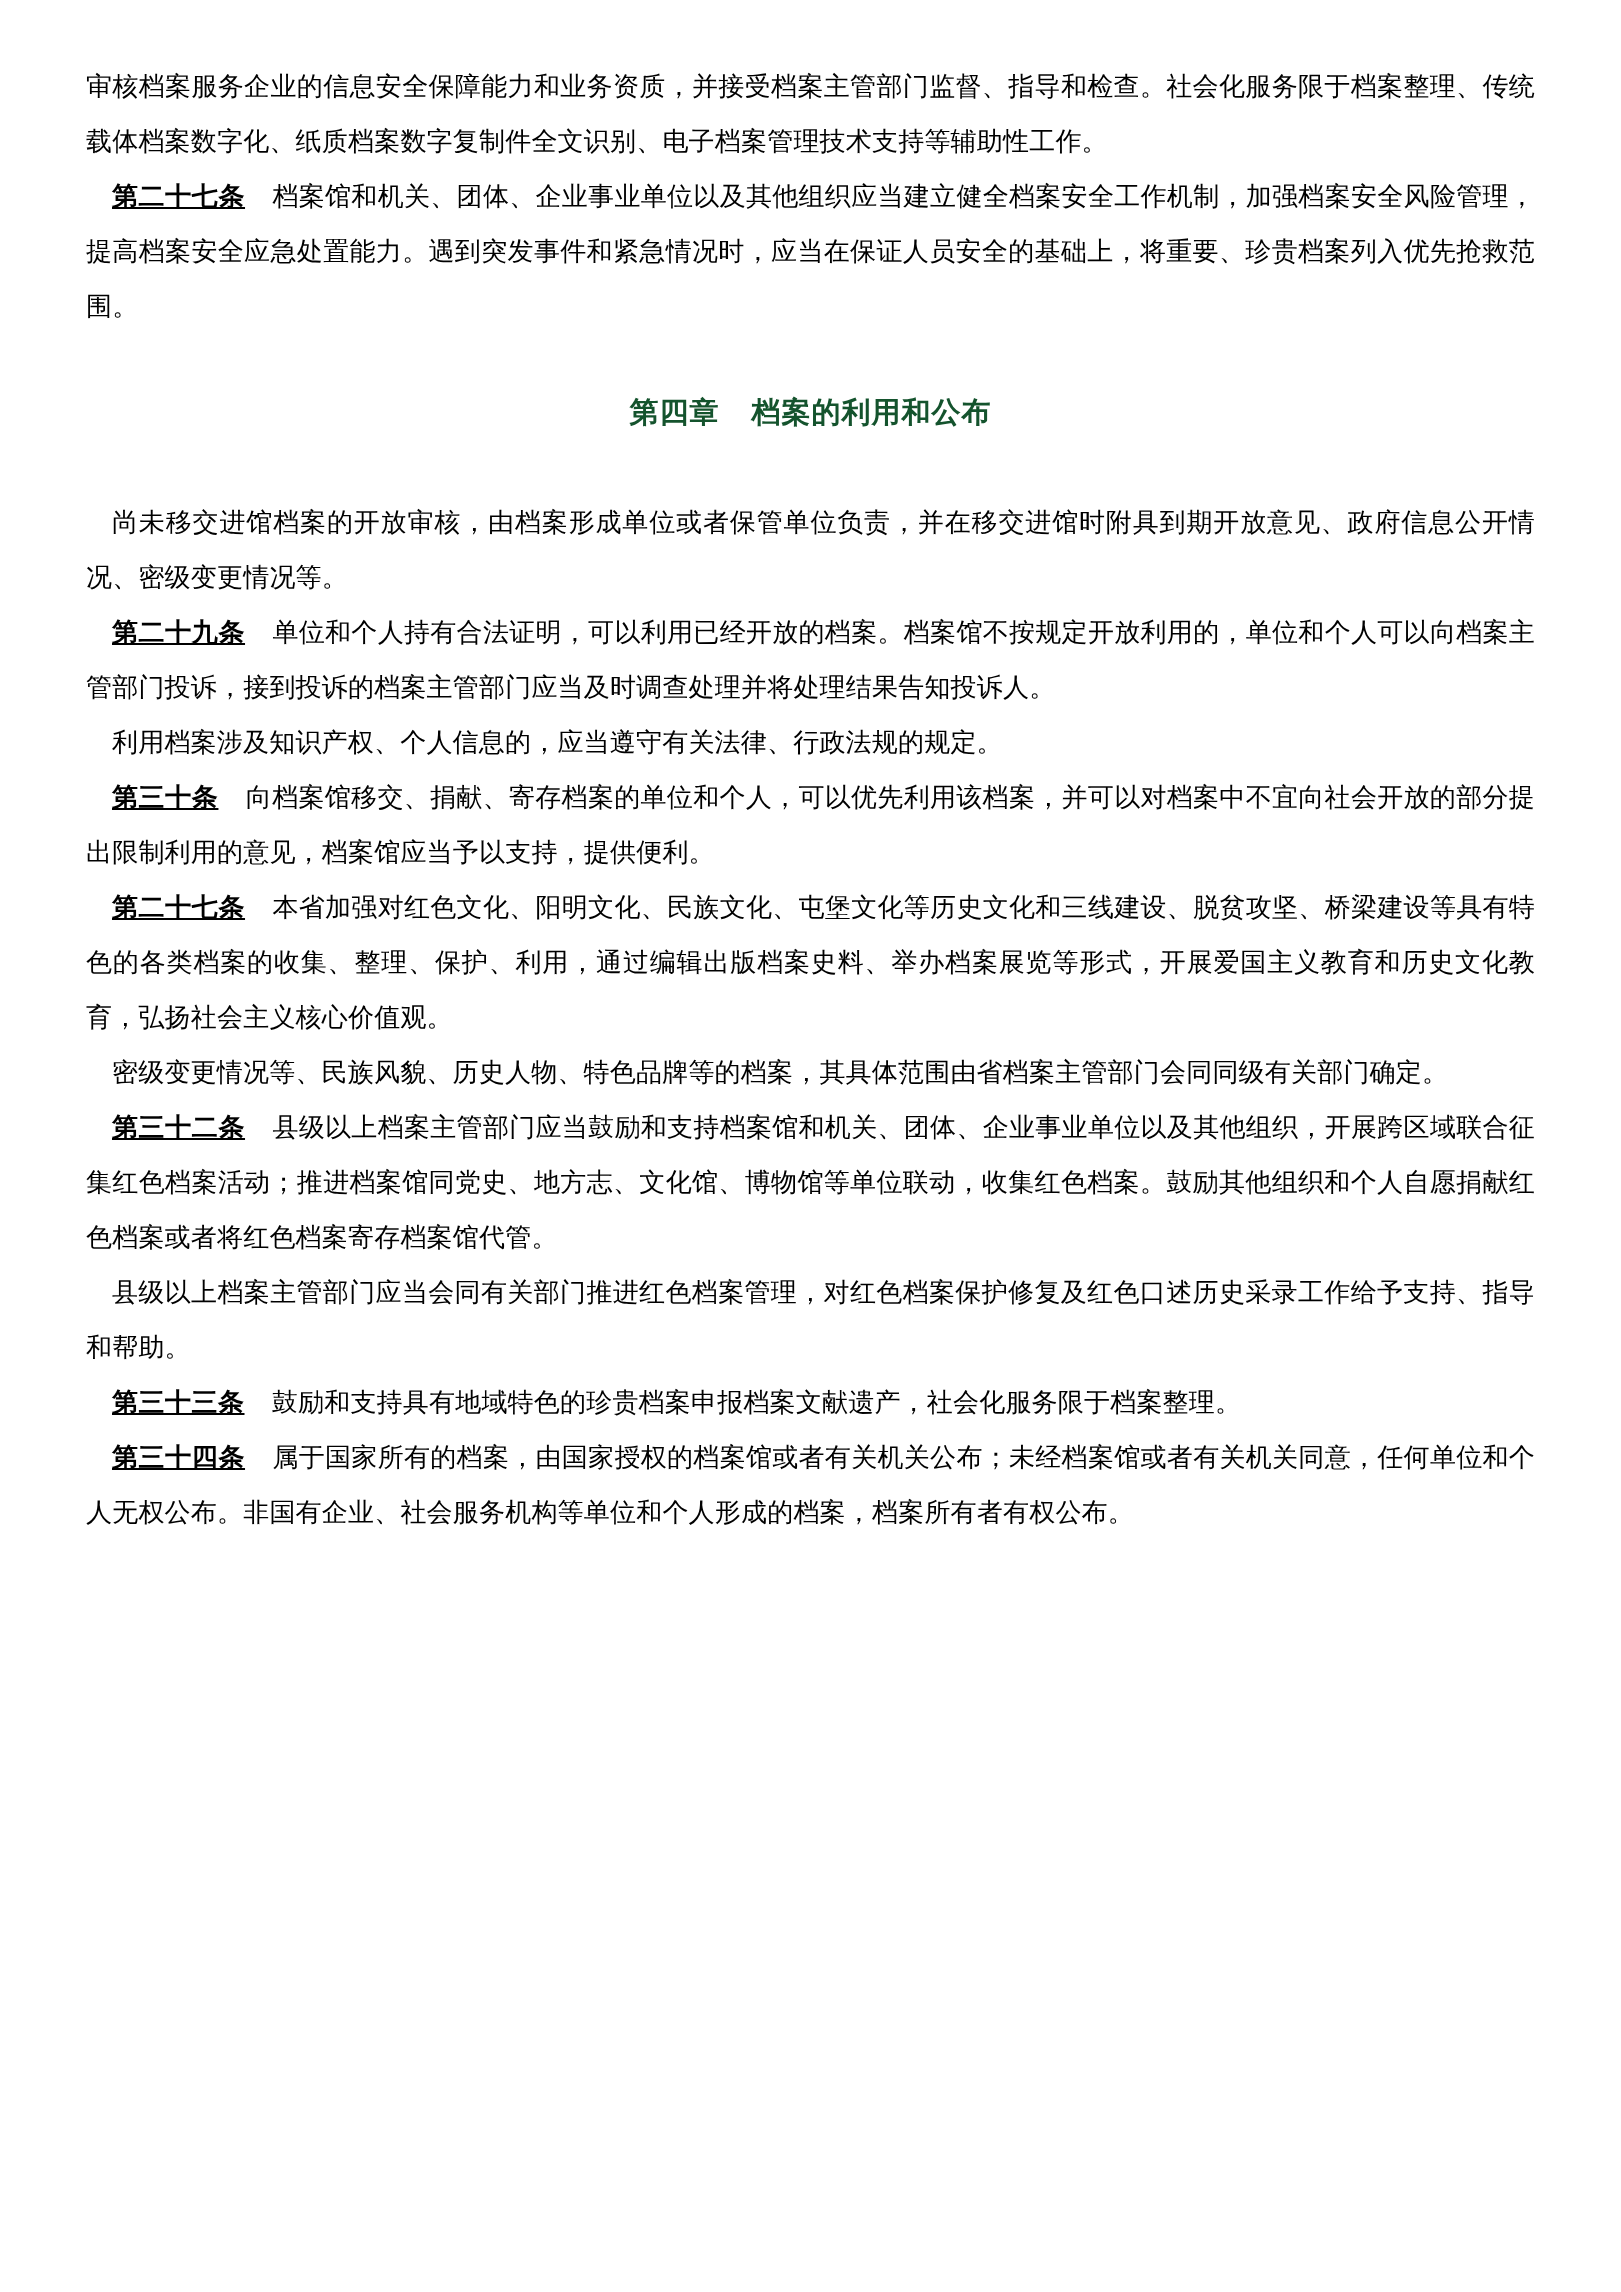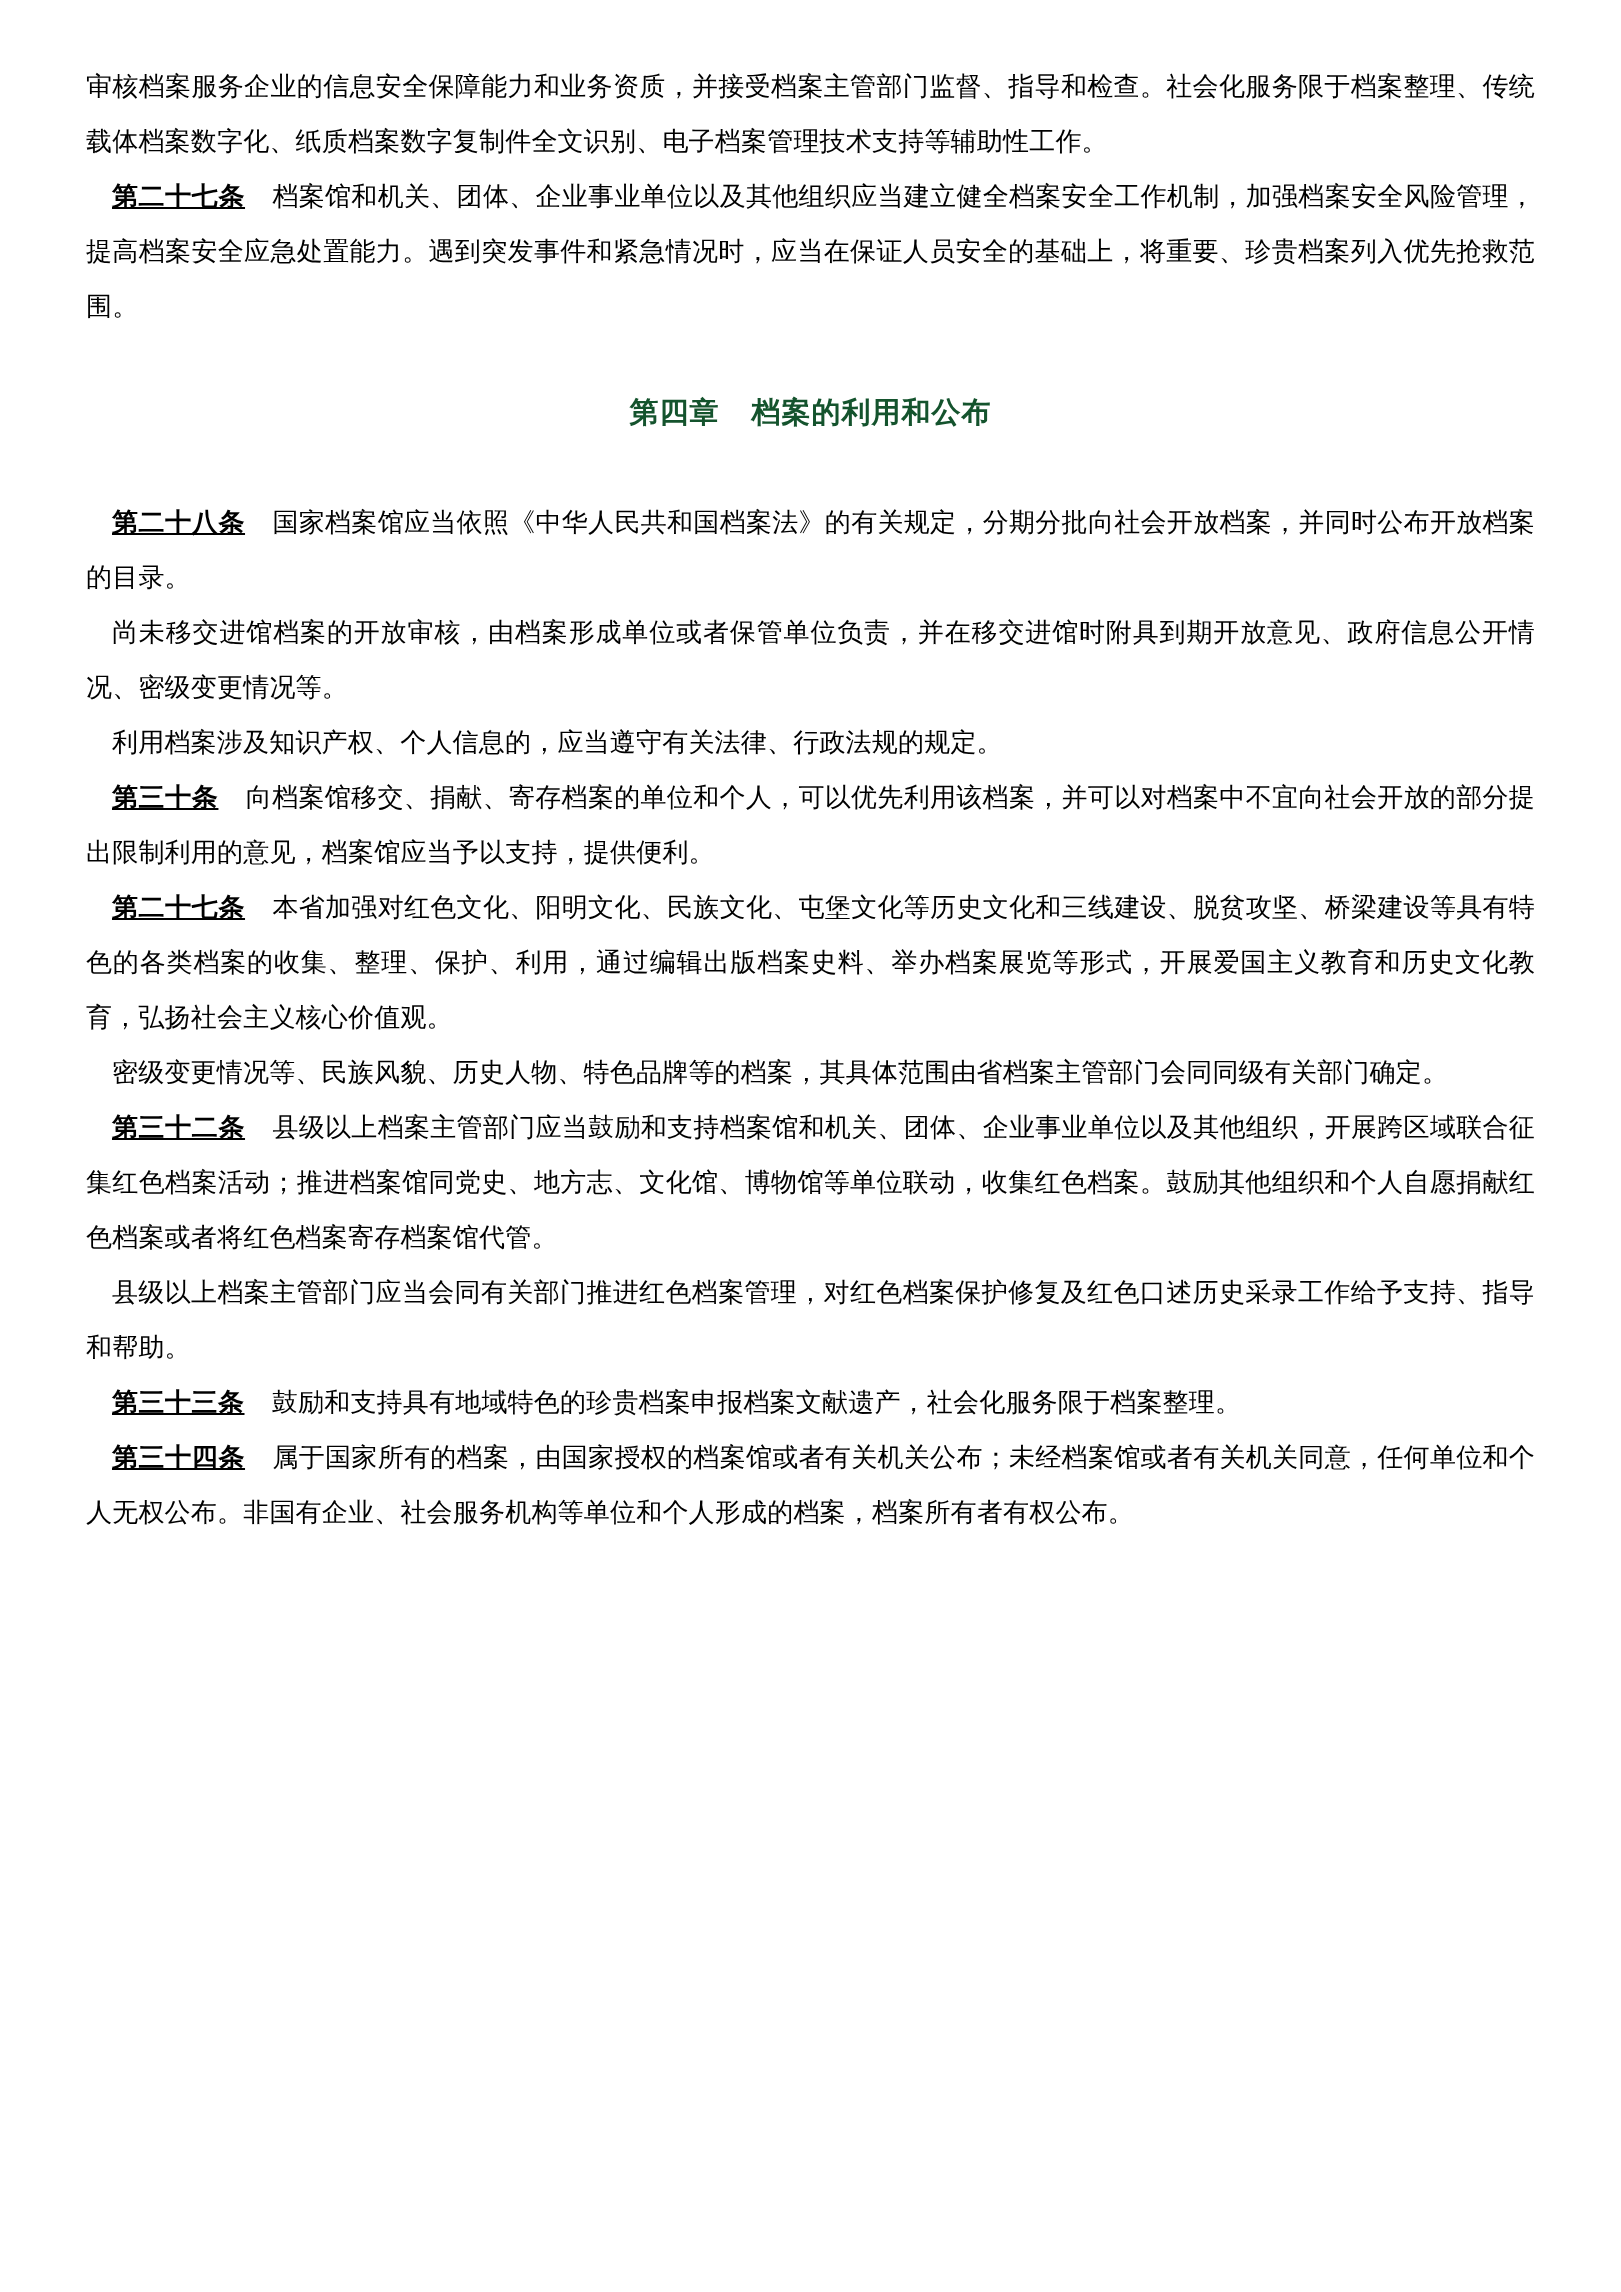--- a/index.html
+++ b/index.html
@@ -75,27 +75,27 @@
     </p>
 
     <p class="para indent-art">
       <span class="art-no">第二十七条</span><span class="gap-after-art"></span><span>档案馆和机关、团体、企业事业单位以及其他组织应当建立健全档案安全工作机制，加强档案安全风险管理，提高档案安全应急处置能力。遇到突发事件和紧急情况时，应当在保证人员安全的基础上，将重要、珍贵档案列入优先抢救范围。</span>
     </p>
 
     <div class="chapter-heading">
       <span>第四章</span><span class="chap-gap"></span><span>档案的利用和公布</span>
     </div>
 
-    <p class="para indent-art">
-      <span class="art-no">第二十八条</span><span class="gap-after-art"></span><span>国家档案馆应当依照《中华人民共和国档案法》的有关规定，分期分批向社会开放档案，并同时公布开放档案的目录。</span>
-    </p>
     <p class="para indent1">
       <span>尚未移交进馆档案的开放审核，由档案形成单位或者保管单位负责，并在移交进馆时附具到期开放意见、政府信息公开情况、密级变更情况等。</span>
     </p>
 
+    <p class="para indent-art">
+      <span class="art-no">第二十九条</span><span class="gap-after-art"></span><span>单位和个人持有合法证明，可以利用已经开放的档案。档案馆不按规定开放利用的，单位和个人可以向档案主管部门投诉，接到投诉的档案主管部门应当及时调查处理并将处理结果告知投诉人。</span>
+    </p>
     <p class="para indent1">
       <span>利用档案涉及知识产权、个人信息的，应当遵守有关法律、行政法规的规定。</span>
     </p>
 
     <p class="para indent-art">
       <span class="art-no">第三十条</span><span class="gap-after-art"></span><span>向档案馆移交、捐献、寄存档案的单位和个人，可以优先利用该档案，并可以对档案中不宜向社会开放的部分提出限制利用的意见，档案馆应当予以支持，提供便利。</span>
     </p>
 
     <p class="para indent-art">
       <span class="art-no">第二十七条</span><span class="gap-after-art"></span><span>本省加强对红色文化、阳明文化、民族文化、屯堡文化等历史文化和三线建设、脱贫攻坚、桥梁建设等具有特色的各类档案的收集、整理、保护、利用，通过编辑出版档案史料、举办档案展览等形式，开展爱国主义教育和历史文化教育，弘扬社会主义核心价值观。</span>

